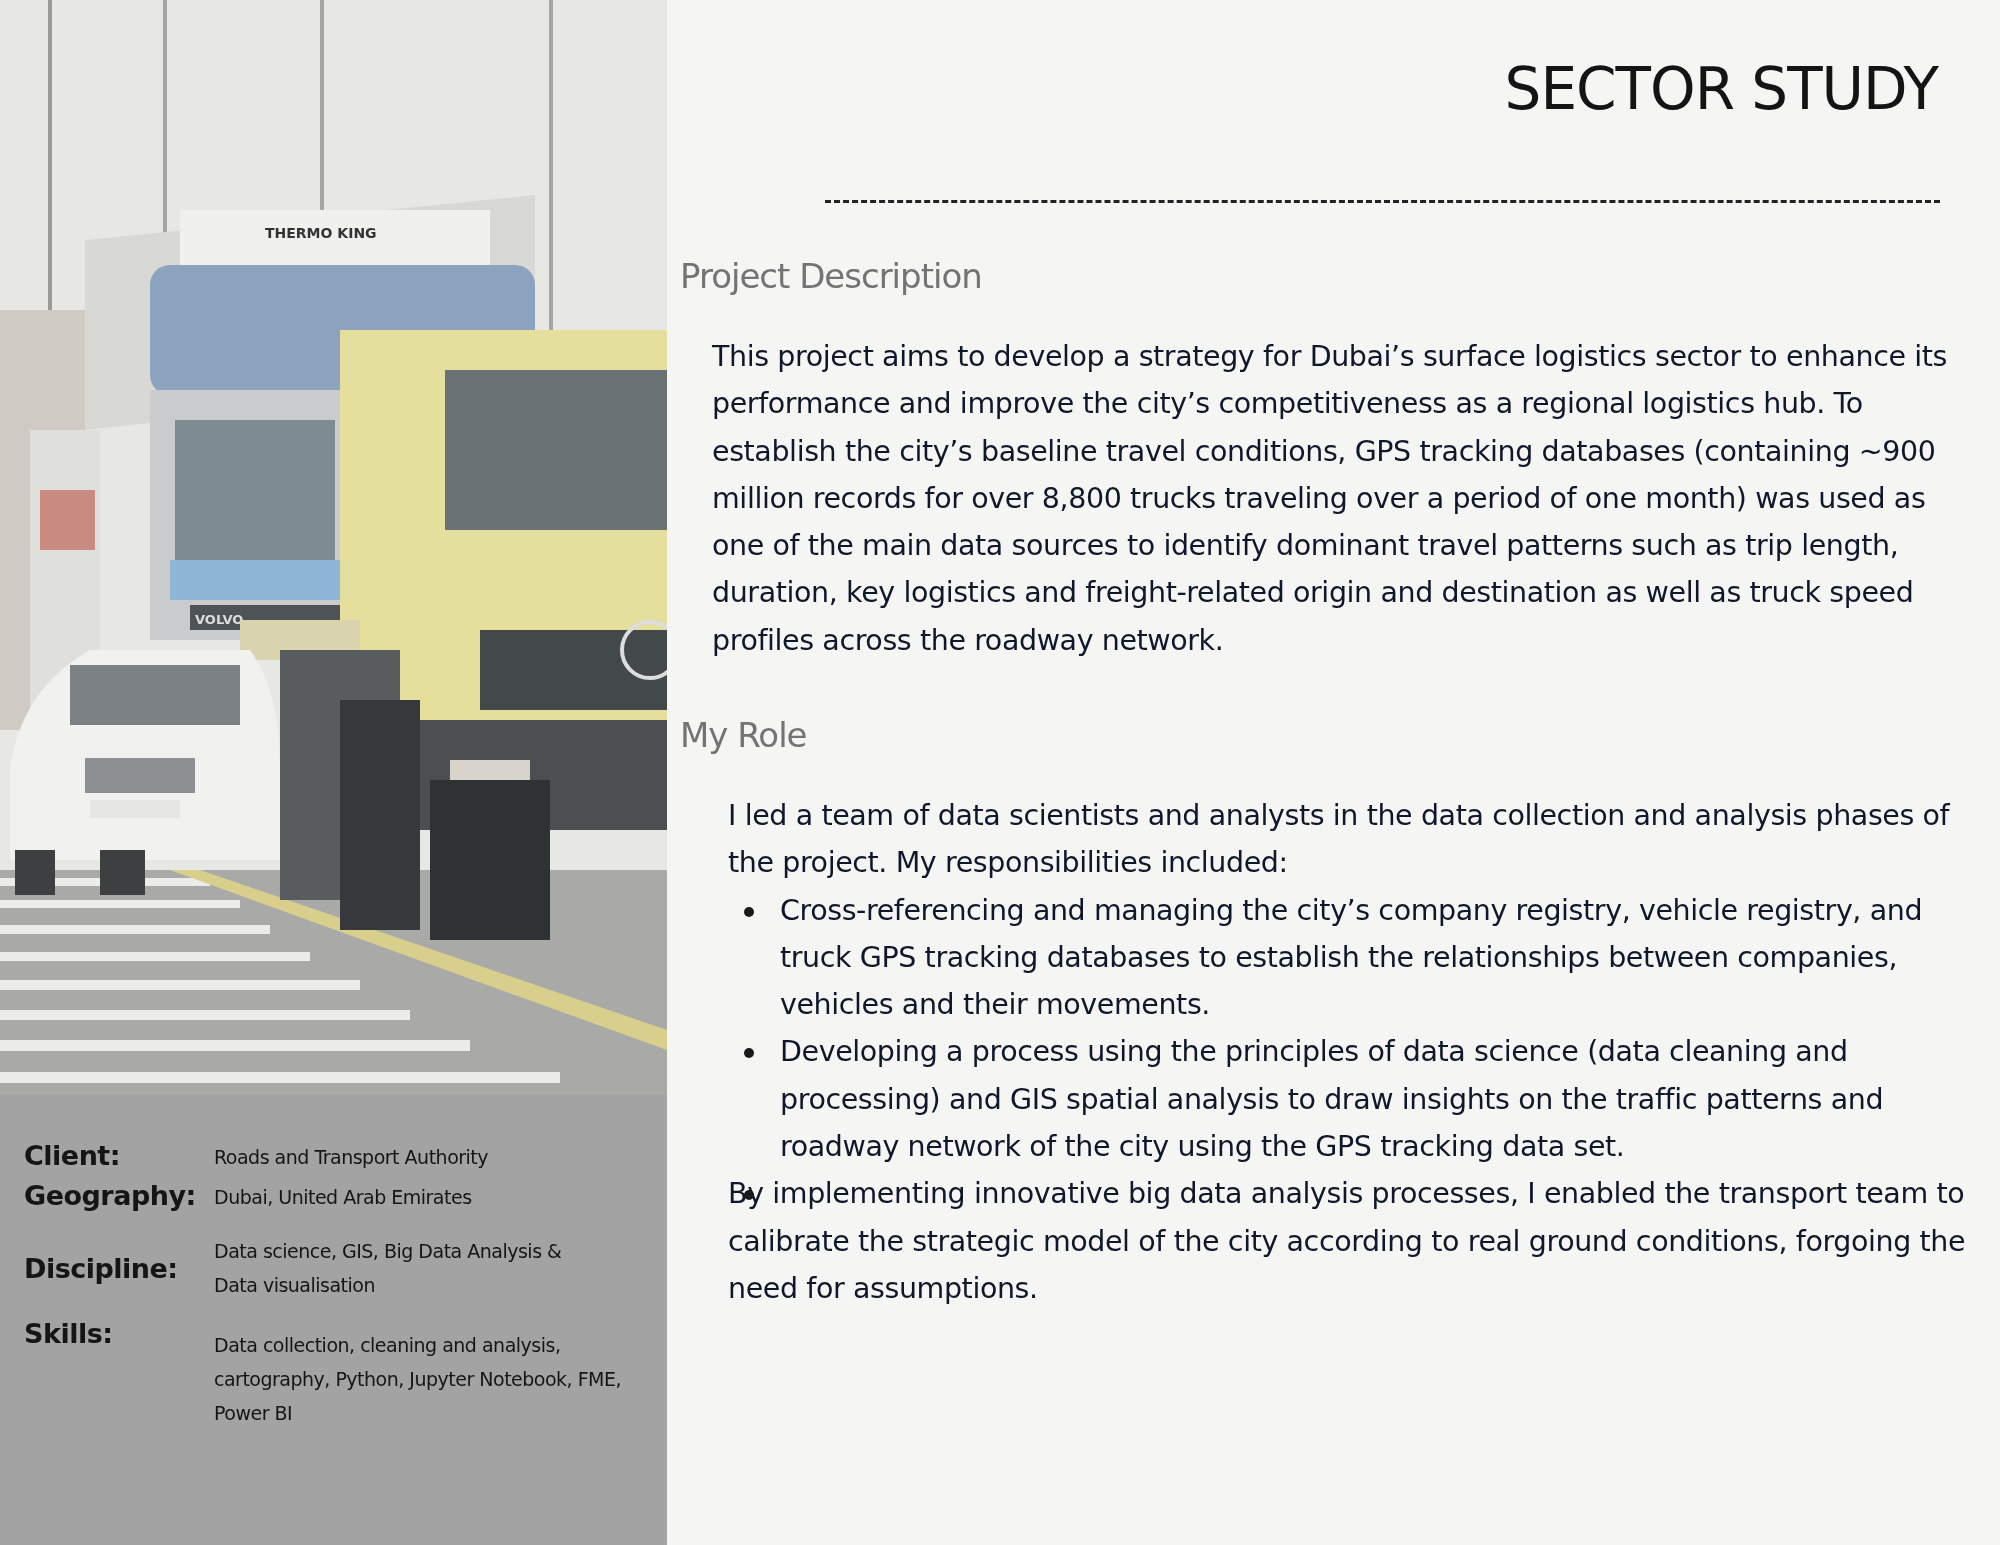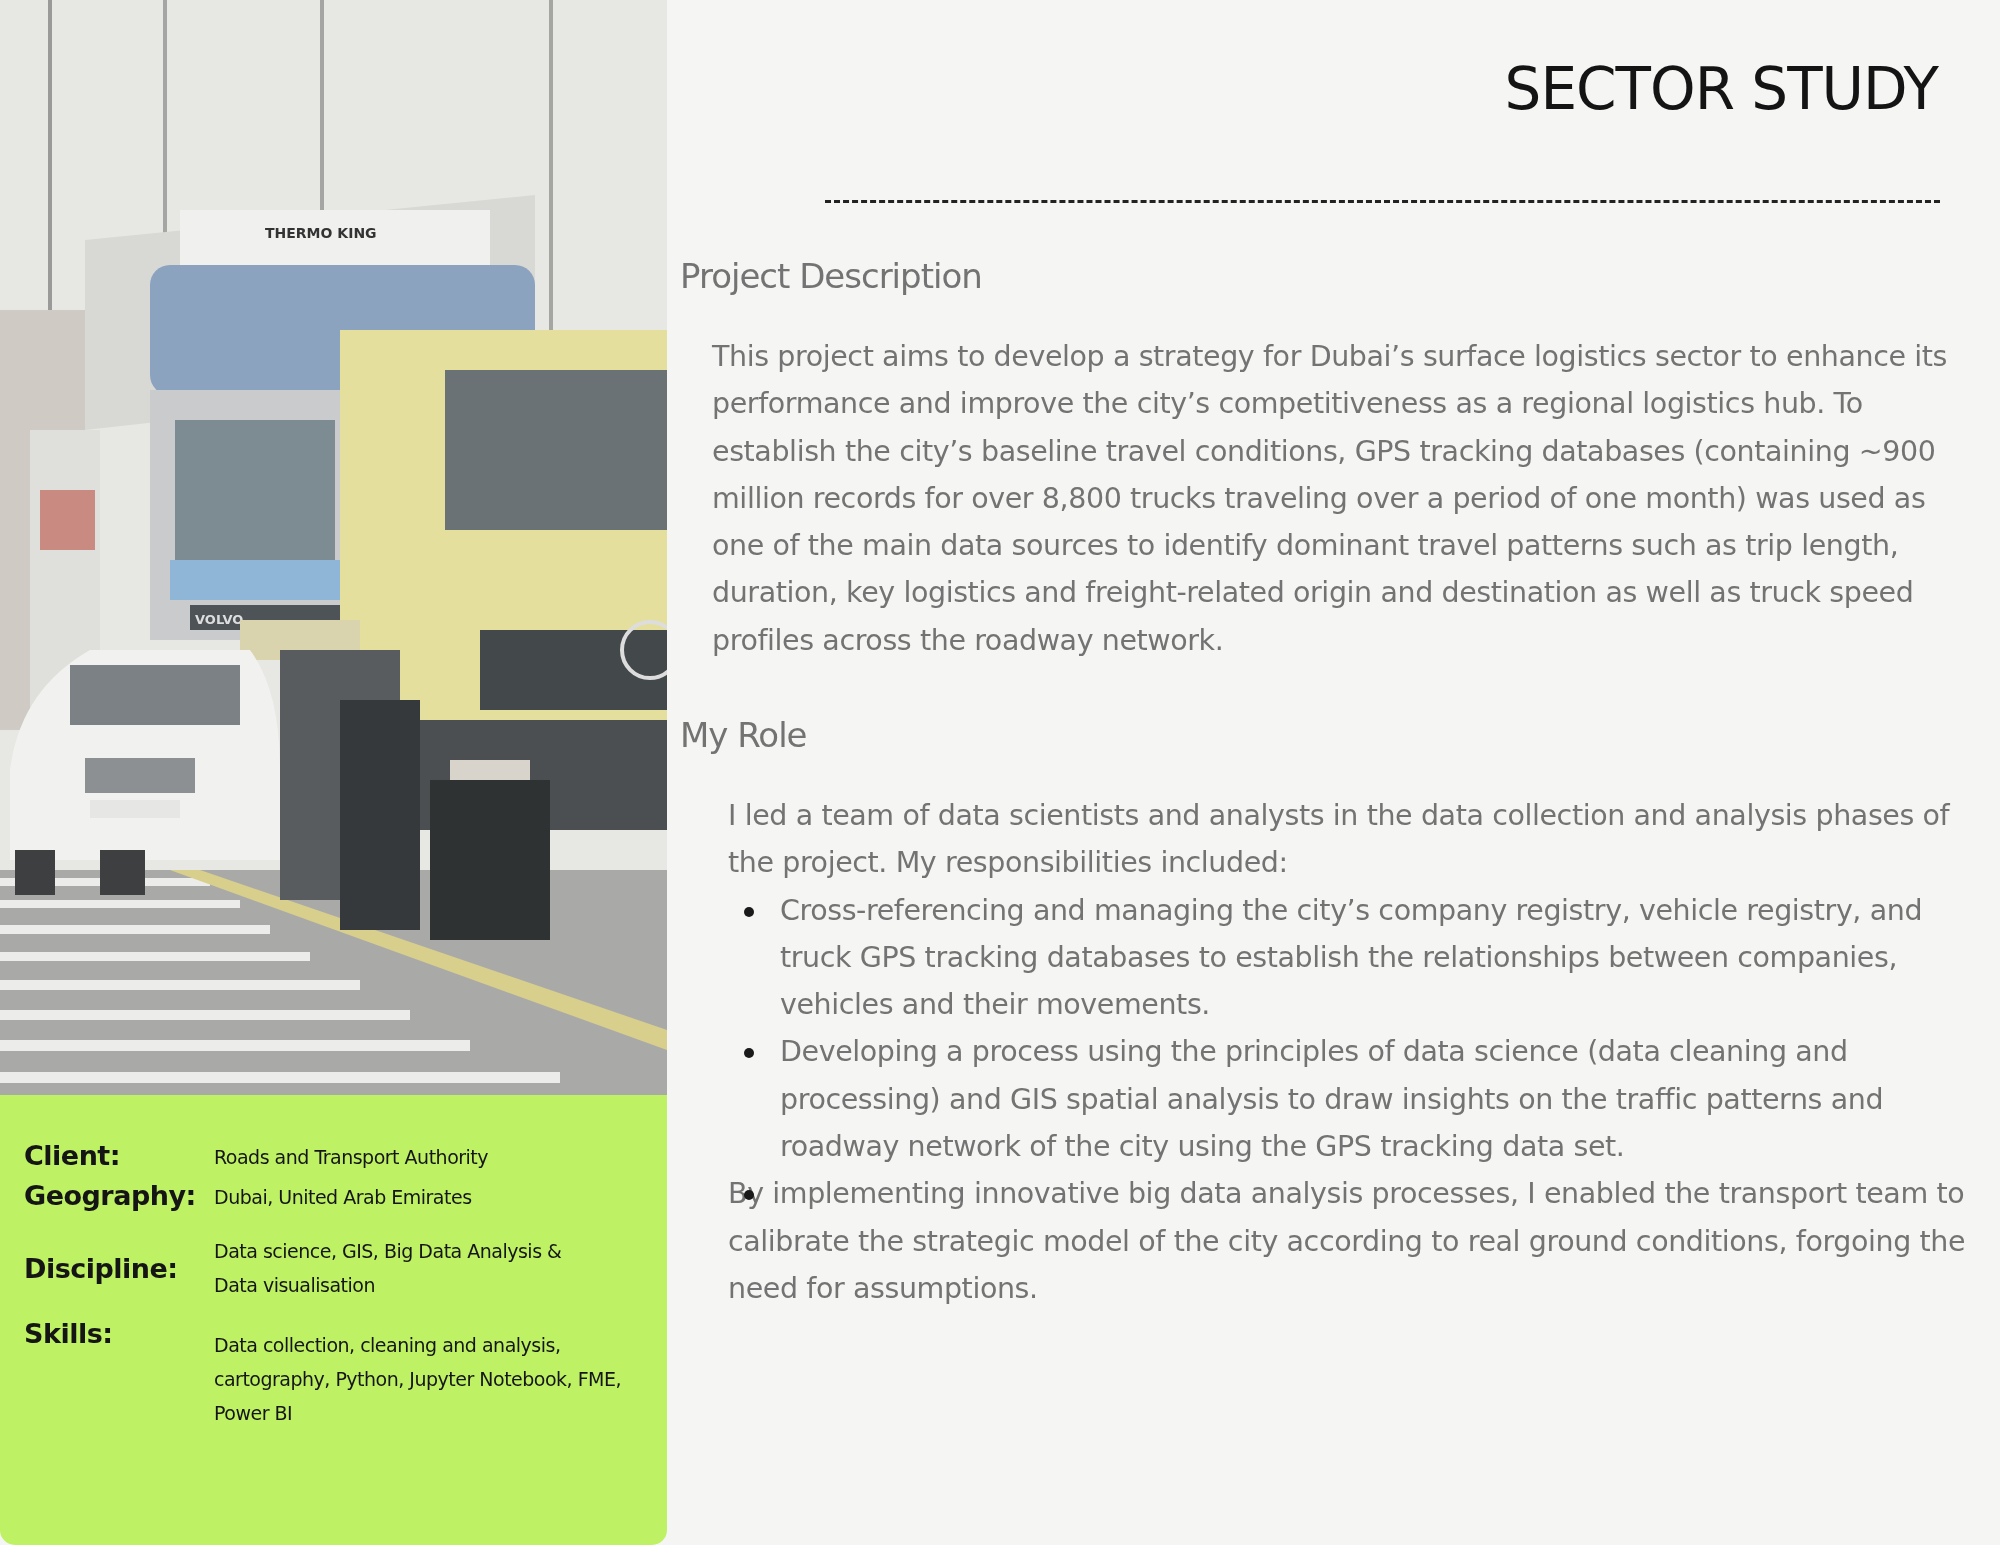--- a/index.html
+++ b/index.html
@@ -1,23 +1,23 @@
 <!DOCTYPE html>
 <html><head>
 <meta charset="utf-8">
 <style>
   html, body { margin:0; padding:0; }
   body { width:2000px; height:1545px; position:relative; overflow:hidden; background:#f5f6f3; font-family:"Liberation Sans", sans-serif; color:#1b1b1b; }
-  .left { position:absolute; left:0; top:0; width:667px; height:1545px; background:#bef264;border-radius:15px; }
+  .left { position:absolute; left:0; top:0; width:667px; height:1545px; background:#a3a3a3; }
   .photo { position:absolute; left:0; top:0; width:667px; height:1095px; overflow:hidden; background:#e6e6e3; }
   .right { position:absolute; left:667px; top:0; width:1333px; height:1545px; background:#f5f6f3; }
   .title { position:absolute; right:62px; top:58px; text-align:right; font-family:"DejaVu Sans", sans-serif; font-size:58px; line-height:62px; letter-spacing:-1px; color:#141414; font-weight:normal; }
   .divider { position:absolute; left:825px; width:1115px; top:200px; border-top:3px dashed #222; height:0; }
   .h2 { position:absolute; left:680px; font-family:"DejaVu Sans", sans-serif; font-weight:normal; font-size:34px; letter-spacing:-1px; color:#737373; }
-  .para { position:absolute; left:712px; width:1240px; font-family:"DejaVu Sans", sans-serif; font-size:28.5px; line-height:47.3px; color:#737373; letter-spacing:-0.4px; }
+  .para { position:absolute; left:712px; width:1240px; font-family:"DejaVu Sans", sans-serif; font-size:28.5px; line-height:47.3px; color:#0f172a; letter-spacing:-0.4px; }
   .para p { margin:0; }
   .bullets { margin:0; padding:0 0 0 52px; list-style:none; }
   .bullets li { position:relative; }
   .bullets li .dot { position:absolute; left:-36px; top:20px; width:10px; height:10px; border-radius:50%; background:#1a1a1a; }
   .meta { position:absolute; left:24px; top:1140px; width:630px; font-family:"DejaVu Sans", sans-serif; color:#151515; }
   .meta .row { position:absolute; left:0; width:630px; }
   .meta .k { position:absolute; left:0; font-weight:bold; font-size:27px; letter-spacing:-0.5px; }
   .meta .v { position:absolute; left:190px; width:440px; font-size:19px; line-height:34px; letter-spacing:-0.5px; }
 </style>
 </head>

